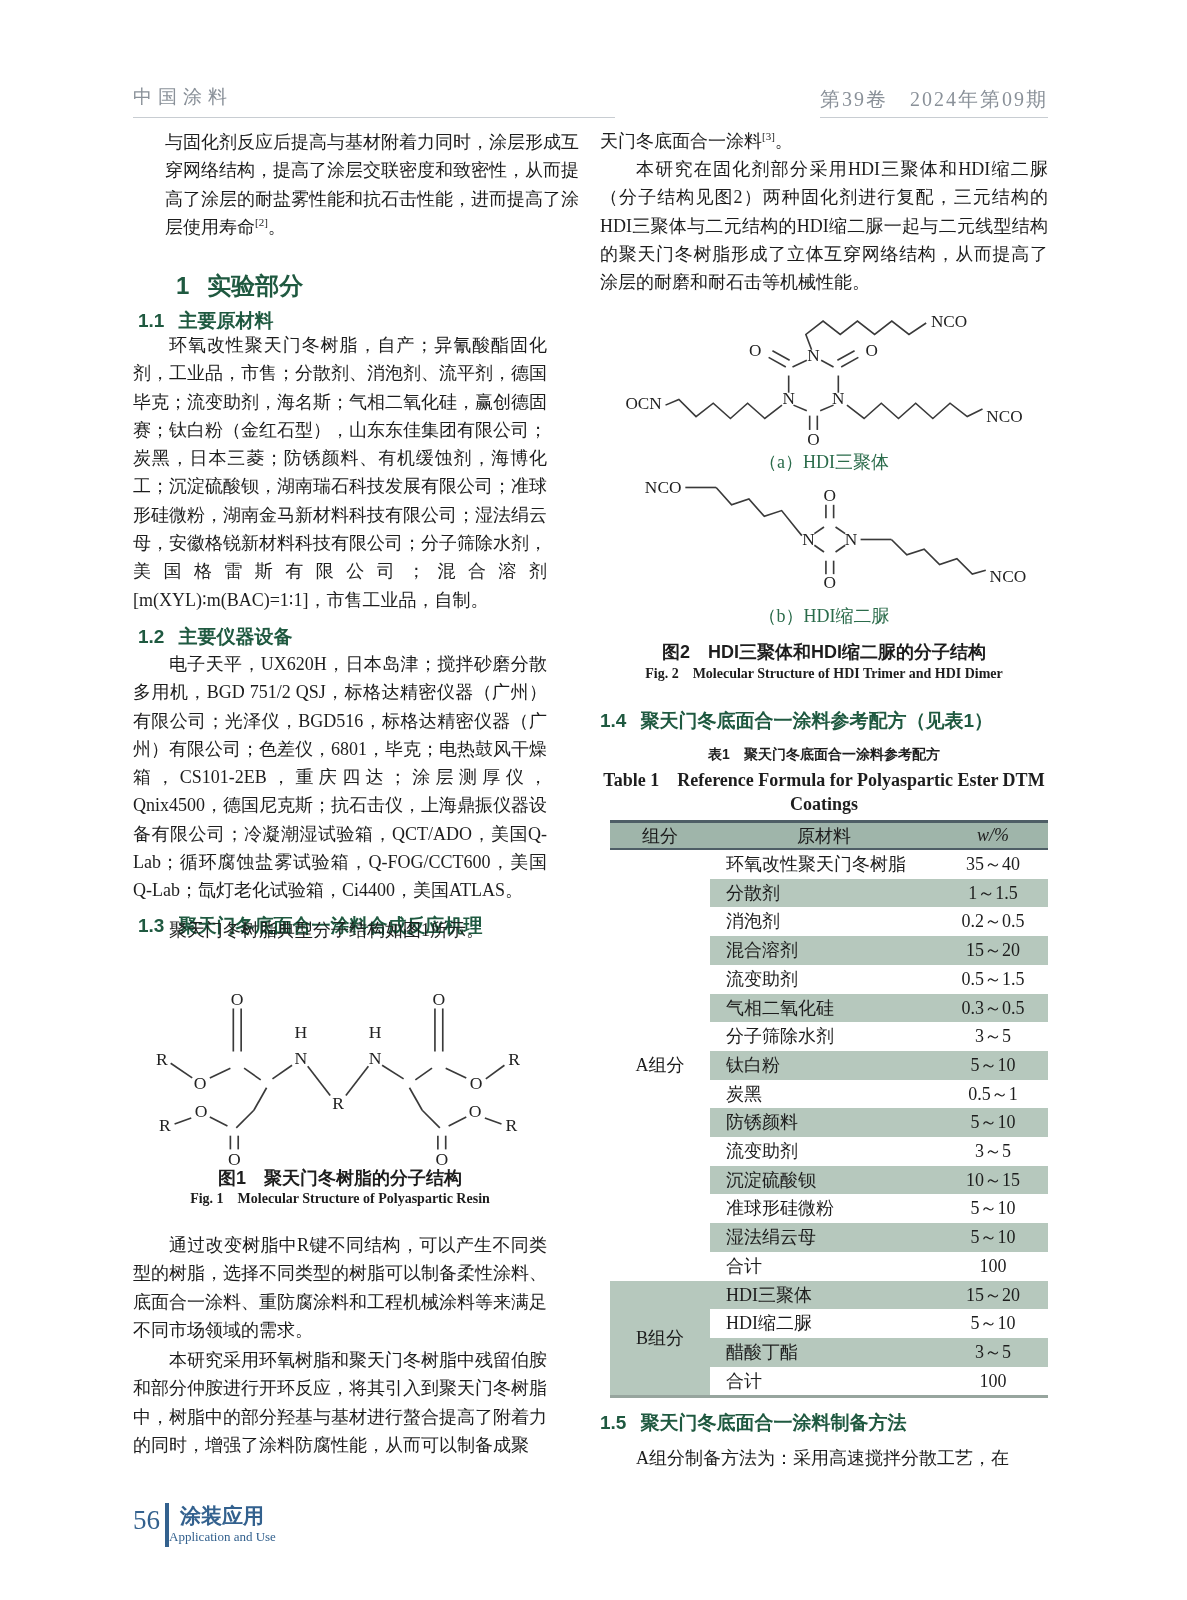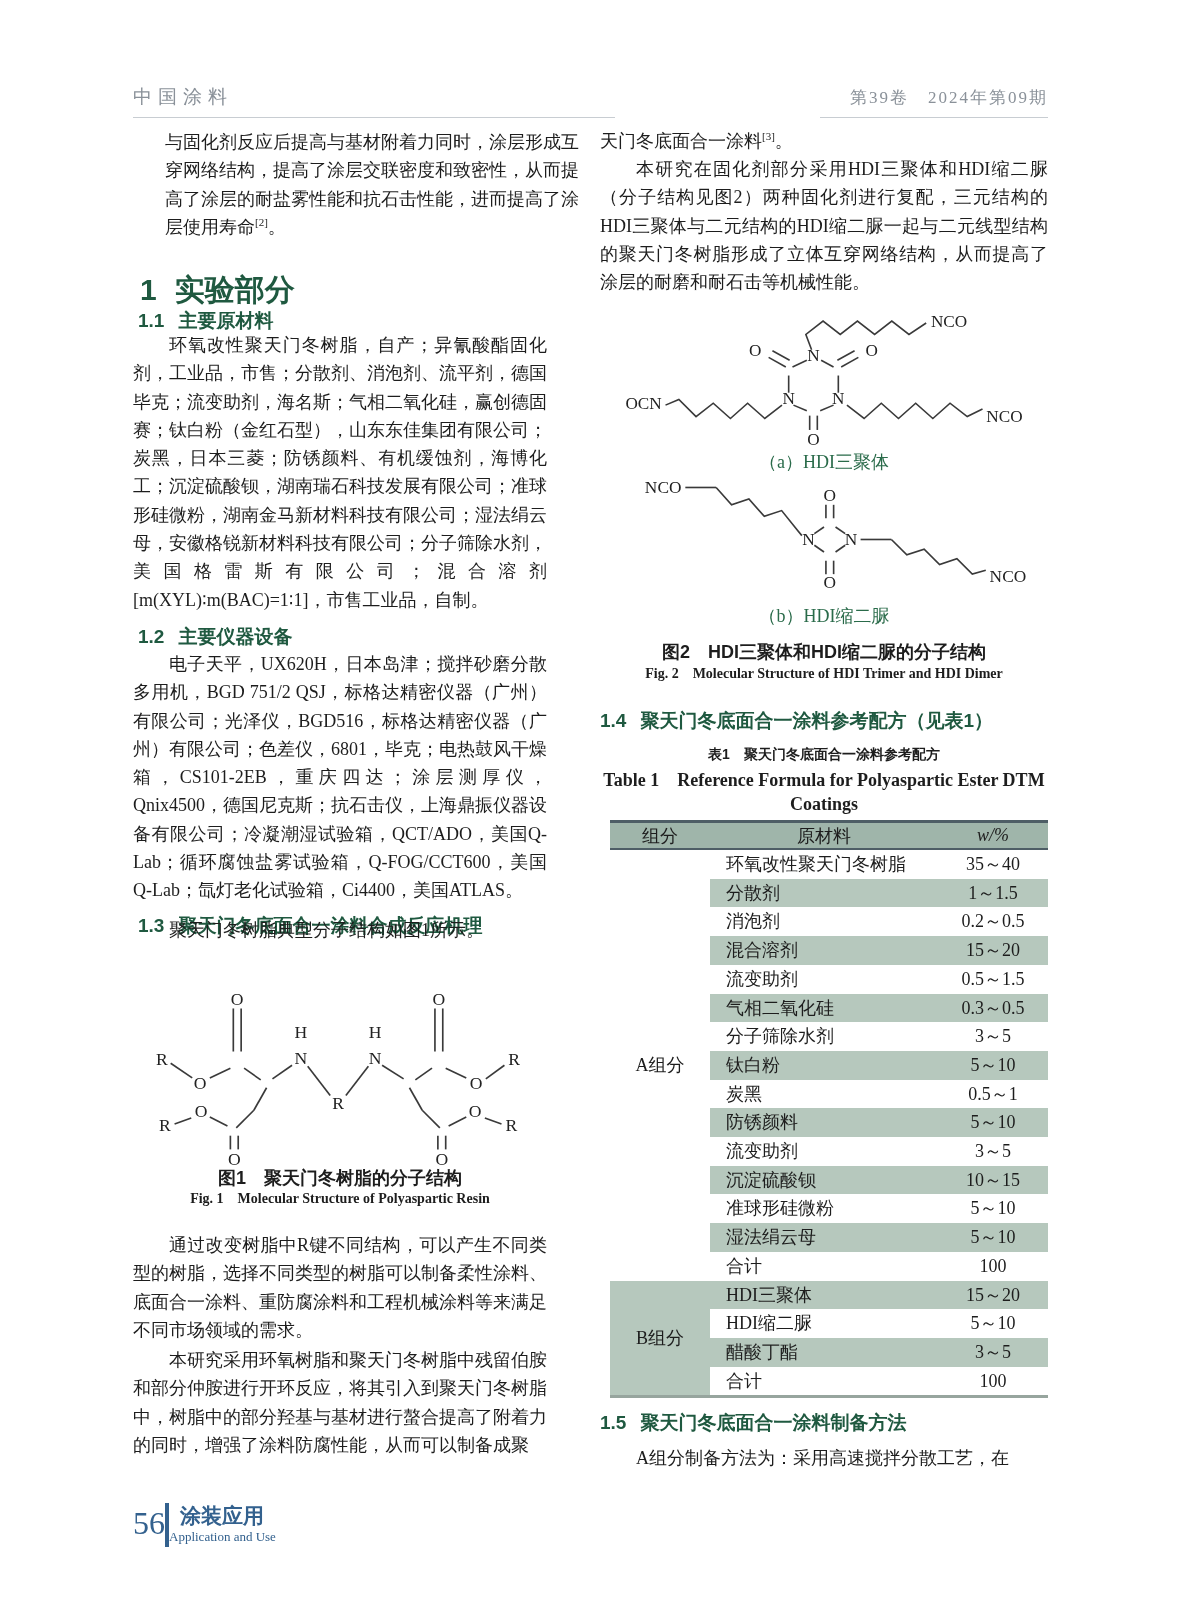--- a/index.html
+++ b/index.html
@@ -15,33 +15,33 @@
     --text:#1d1d1d;
     --stroke:#3a3a3a;
   }
   html,body{margin:0;padding:0;background:#e8e8e8;}
   .page{position:relative;width:1187px;height:1600px;background:#ffffff;margin:0 auto;
         font-family:"Liberation Serif","DejaVu Serif",serif;color:var(--text);overflow:hidden;}
   .abs{position:absolute;}
 
   
   .jr-name{left:133px;top:84px;font-size:19px;color:var(--header-gray);letter-spacing:6px;}
-  .jr-issue{left:600px;top:86px;width:448px;text-align:right;font-size:17px;color:var(--header-gray);letter-spacing:2px;}
+  .jr-issue{left:600px;top:86px;width:448px;text-align:right;font-size:20px;color:var(--header-gray);letter-spacing:2px;}
   .rule{height:1px;background:var(--rule-gray);}
   .rule-l{left:133px;top:117px;width:482px;}
   .rule-r{left:820px;top:117px;width:228px;}
 
   
   .para{font-size:18px;line-height:28.3px;text-align:justify;width:414px;}
   .para-r{width:448px;}
   .ind{text-indent:2em;}
   sup{font-size:11px;line-height:0;}
 
   
-  .h-main{font-family:"Liberation Sans","DejaVu Sans",sans-serif;font-weight:bold;color:var(--heading-green);font-size:30px;}
+  .h-main{font-family:"Liberation Sans","DejaVu Sans",sans-serif;font-weight:bold;color:var(--heading-green);font-size:24px;margin-left:36px;}
   .h-sub{font-family:"Liberation Sans","DejaVu Sans",sans-serif;font-weight:bold;color:var(--heading-green);font-size:19px;}
   .h-num{margin-right:18px;}
   .h-num-sub{margin-right:14px;}
 
   
   .cap-cn{font-family:"Liberation Sans","DejaVu Sans",sans-serif;font-weight:bold;font-size:18px;text-align:center;}
   .cap-en{font-weight:bold;font-size:14px;text-align:center;}
   .cap-sub{font-size:18px;color:var(--caption-green);text-align:center;}
   .w414{width:414px;} .w448{width:448px;}
 
@@ -62,21 +62,21 @@
   table.t1 td.sh{background:var(--table-row-bg);}
   table.t1 td.grp{text-align:center;vertical-align:middle;}
   table.t1 td.grp-b{background:var(--table-row-bg);}
   .th-w{font-style:italic;}
 
   
   .t1-cn{font-family:"Liberation Sans","DejaVu Sans",sans-serif;font-weight:bold;font-size:14px;text-align:center;}
   .t1-en{font-weight:bold;font-size:18px;line-height:24px;text-align:center;}
 
   
-  .pg-num{left:133px;top:1505px;font-size:32px;color:var(--footer-blue);}
+  .pg-num{left:133px;top:1505px;font-size:27px;color:var(--footer-blue);}
   .ft-bar{left:165px;top:1503px;width:3.5px;height:44px;background:var(--footer-blue);}
   .ft-cn{left:180px;top:1502px;font-family:"Liberation Sans","DejaVu Sans",sans-serif;font-weight:bold;font-size:21px;color:var(--footer-blue);}
   .ft-en{left:169px;top:1529px;font-size:13px;color:var(--footer-blue);}
 </style>
 </head>
 <body>
 
 <div class="page">
 
   <div class="abs jr-name">中国涂料</div>

